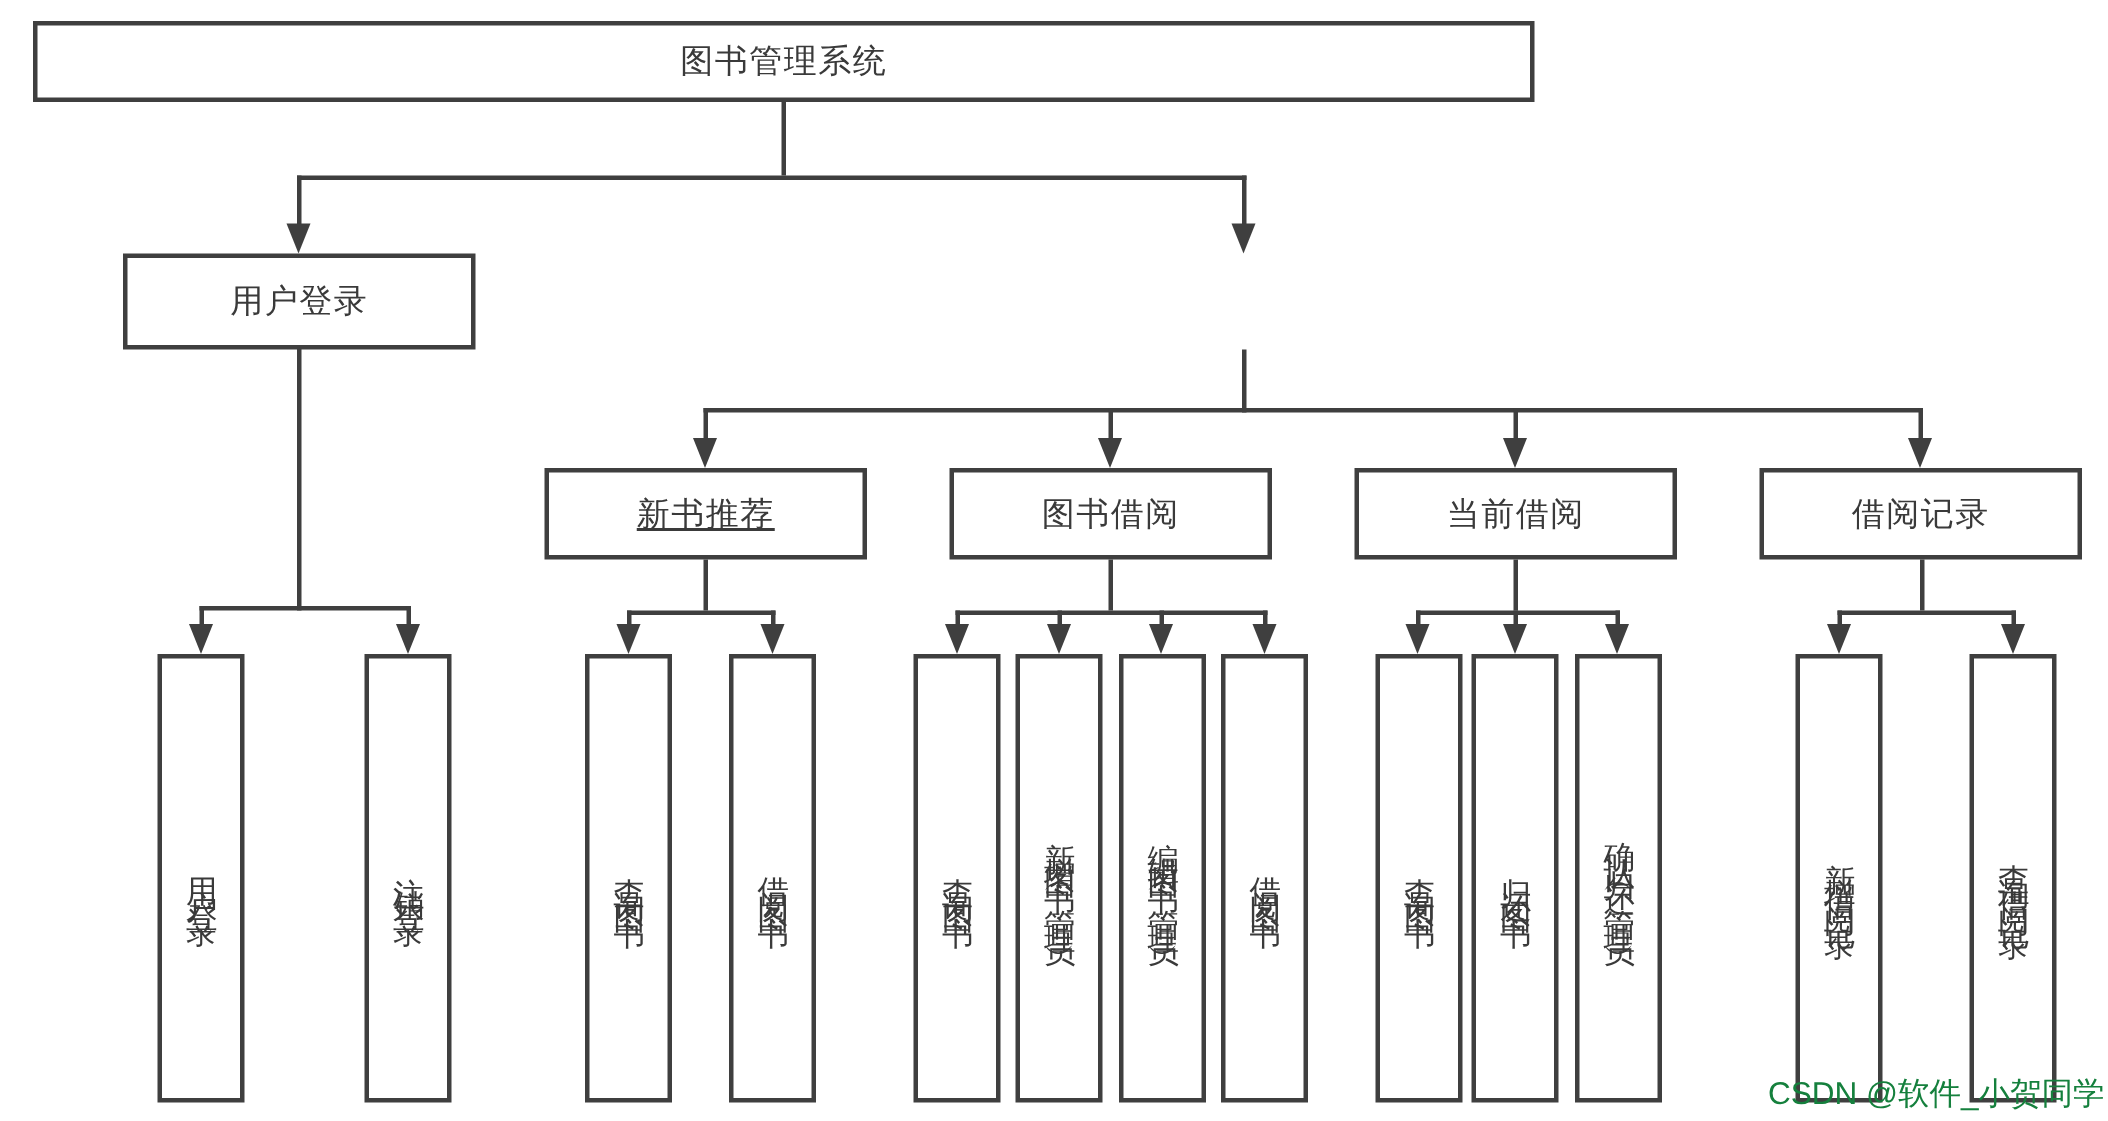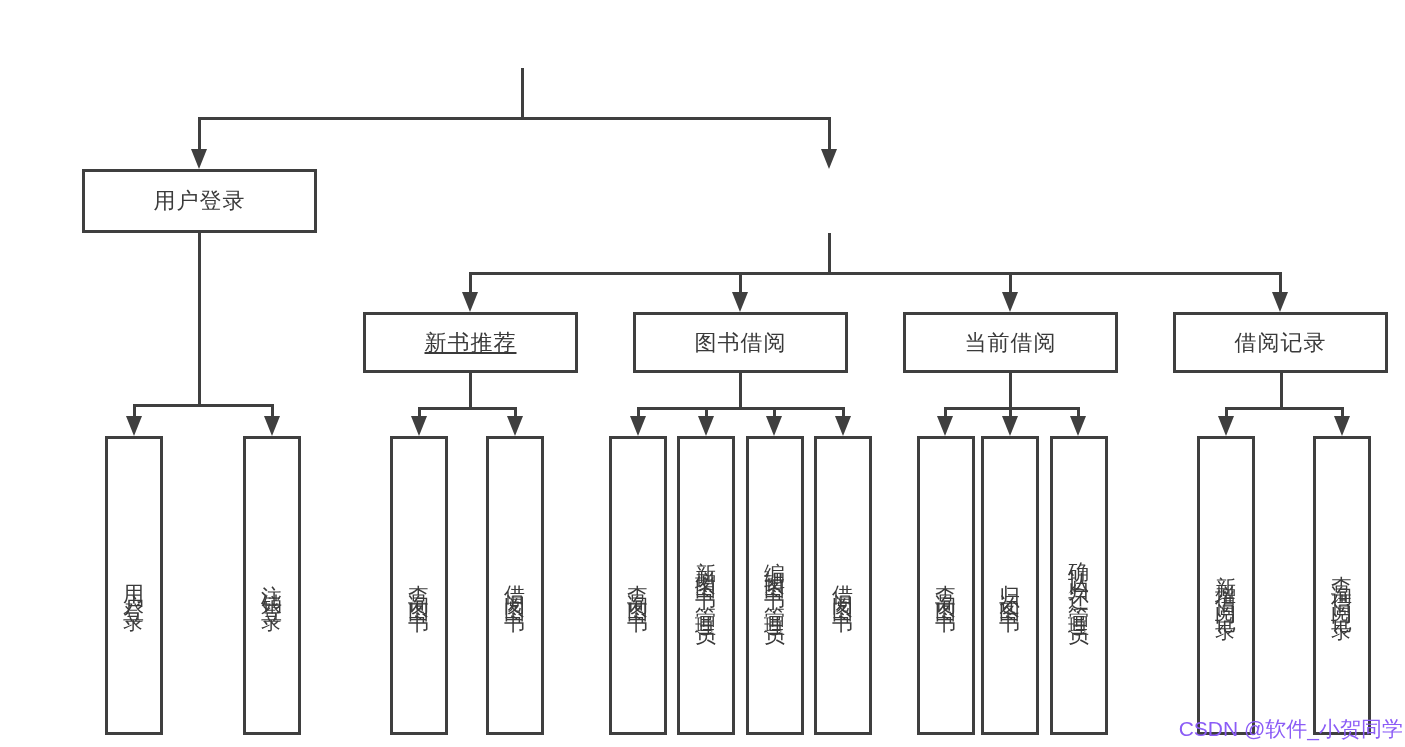--- a/index.html
+++ b/index.html
@@ -37,30 +37,33 @@
     width: 0; height: 0;
     border-left: 8px solid transparent;
     border-right: 8px solid transparent;
     border-top: 20px solid #3f3f3f;
   }
   .watermark {
     position: absolute;
     right: 2px;
     bottom: 4px;
     font-size: 21px;
-    color: #8b5cf6;
+    color: #15803d;
     white-space: nowrap;
     z-index: 5;
   }
 </style>
 </head>
 <body>
 
 <div id="stage">
 
+  <div class="box hbox" style="left:22px; top:14px; width:1001px; height:54px;">
+    <span>图书管理系统</span>
+  </div>
 
   <div class="box hbox" style="left:82px; top:169px; width:235px; height:64px;">
     <span>用户登录</span>
   </div>
 
 
   <div class="box hbox" style="left:363px; top:312px; width:215px; height:61px;text-decoration:underline;">
     <span>新书推荐</span>
   </div>
 

